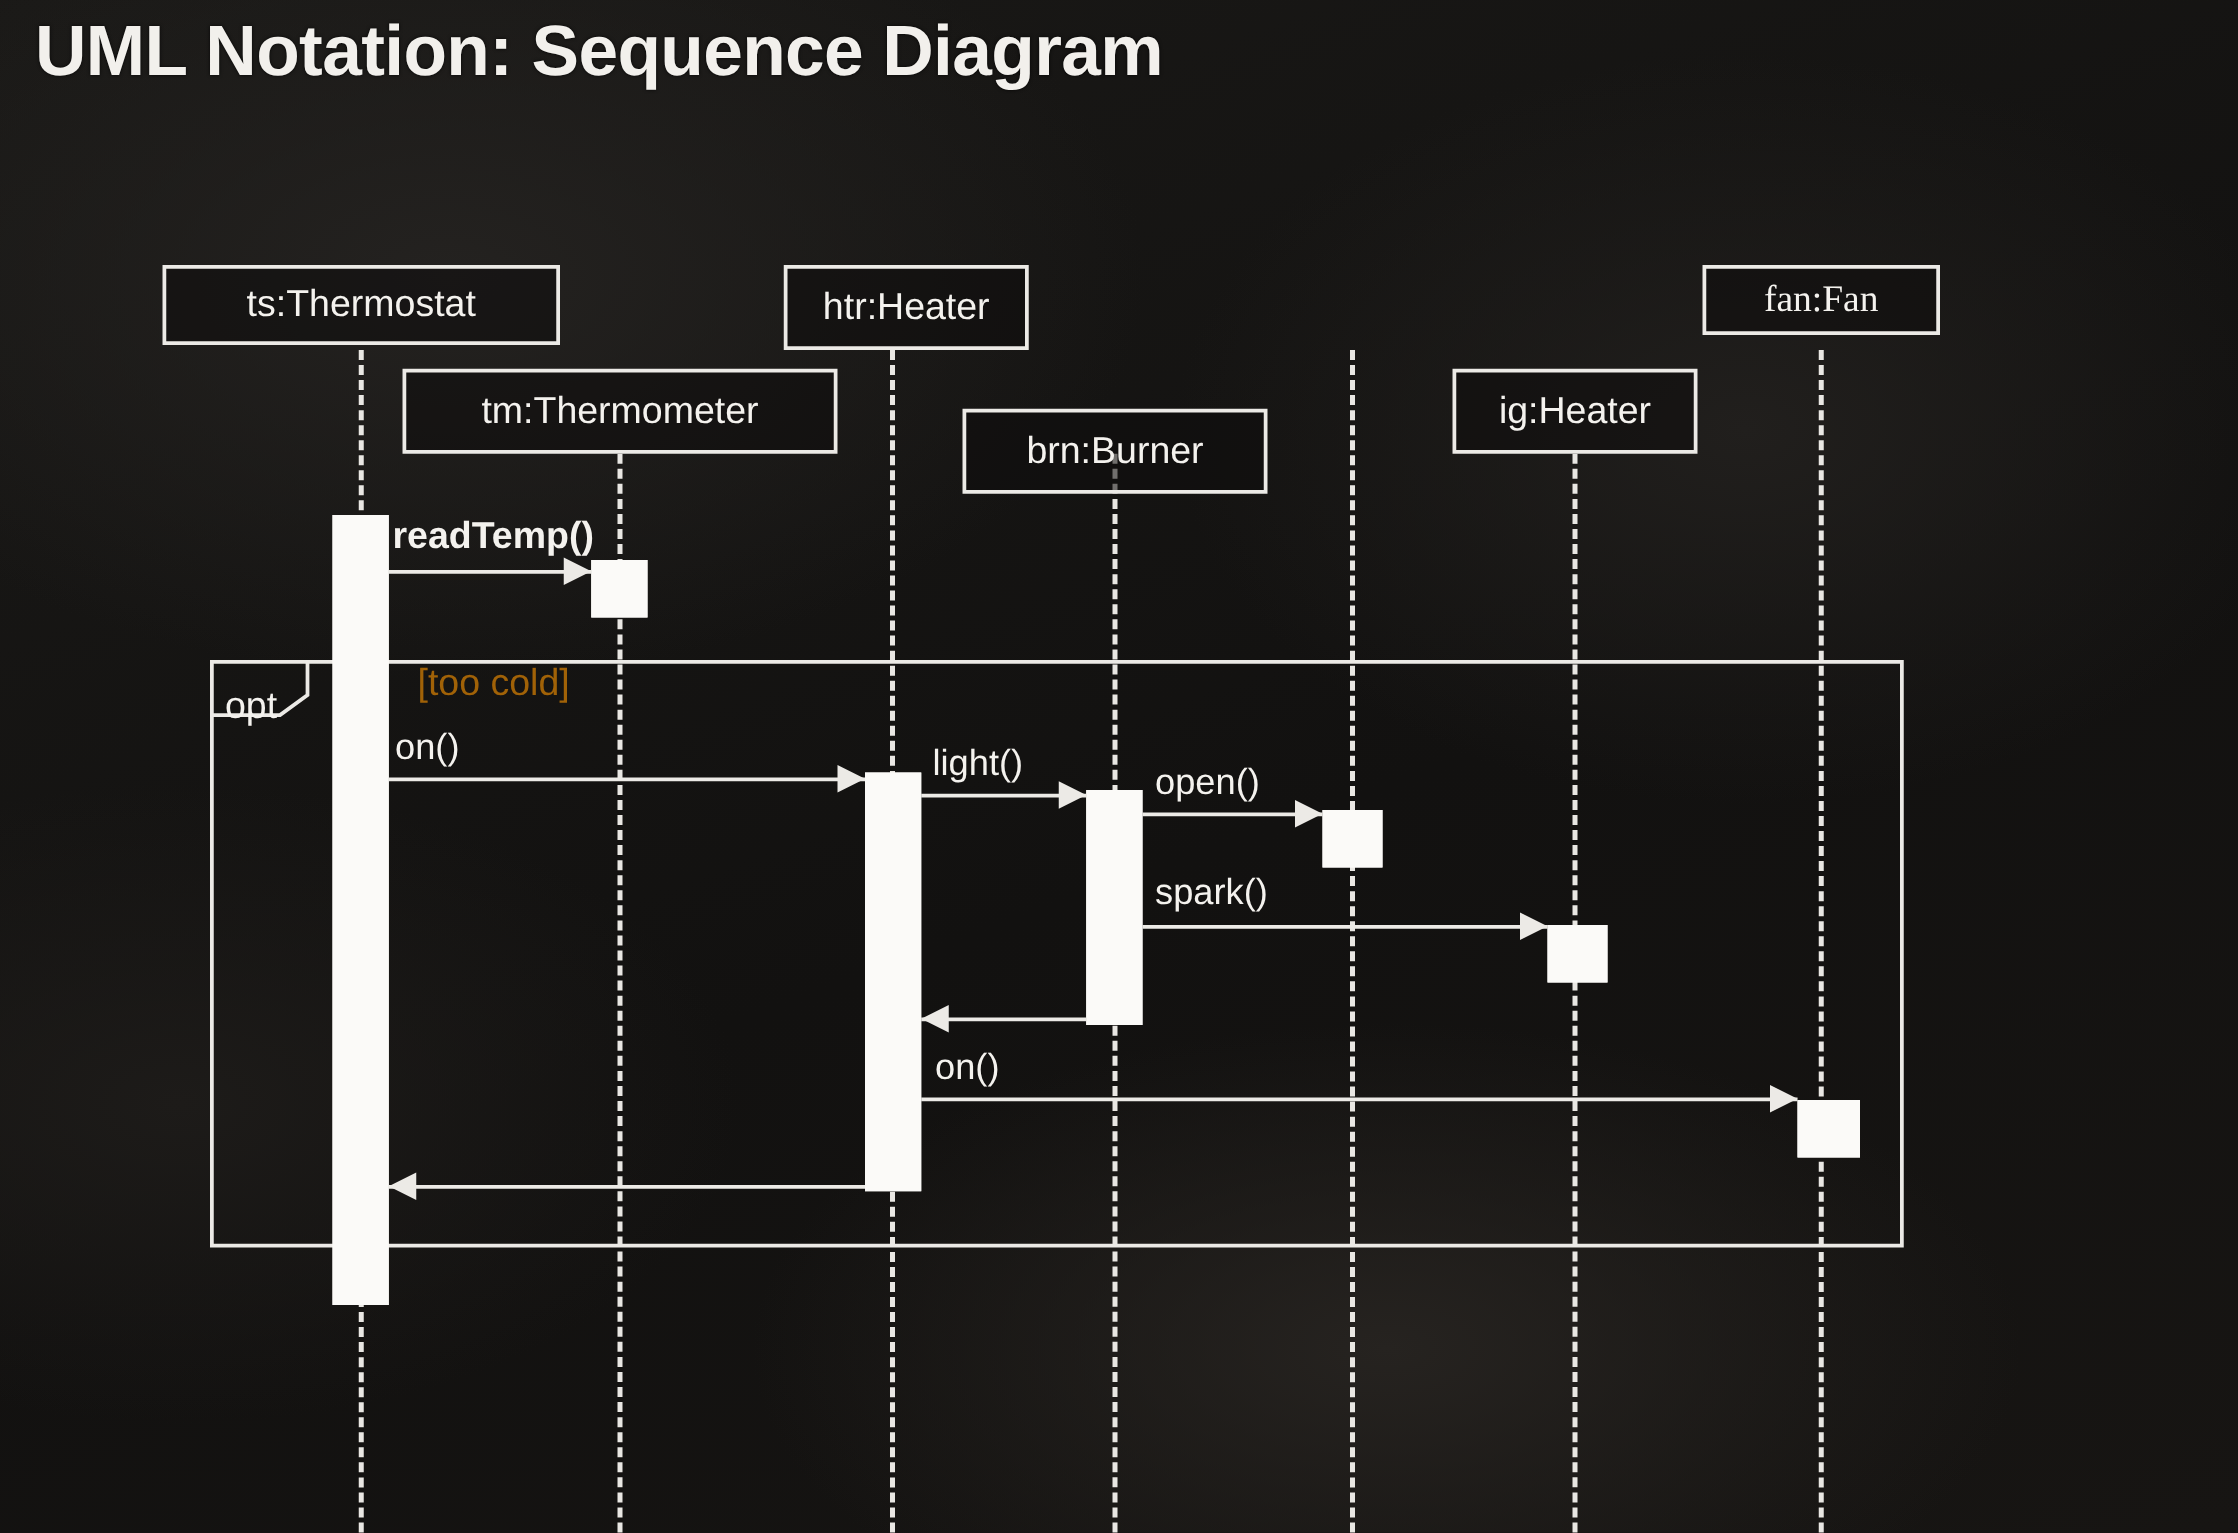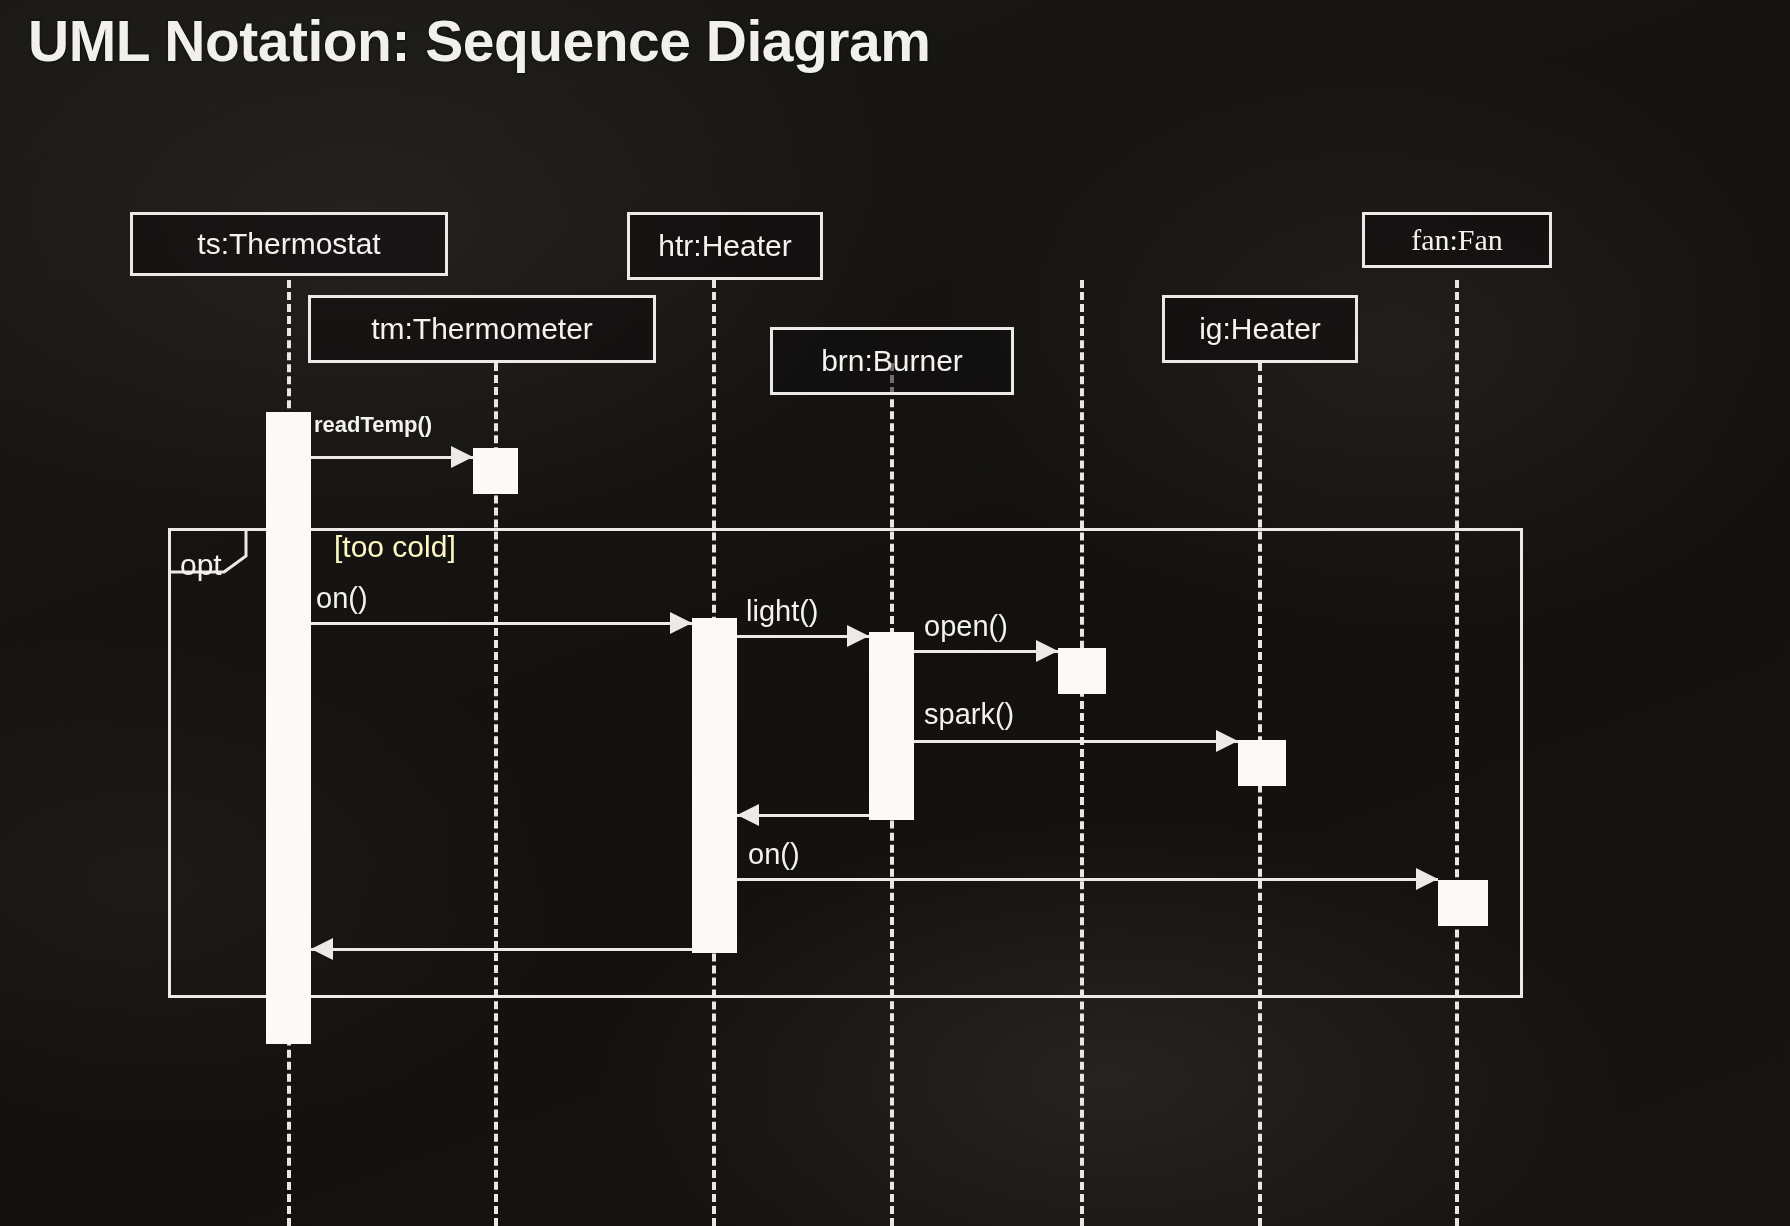--- a/index.html
+++ b/index.html
@@ -70,41 +70,41 @@
     border-top:11px solid transparent;
     border-bottom:11px solid transparent;
     border-right:22px solid #eceae6;
   }
   .msg-label{
     position:absolute;
     color:#f4f2ee;
     font-size:29px;
     white-space:nowrap;
   }
-  .msg-label.bold{font-weight:bold;font-size:22px;}
+  .msg-label.bold{font-weight:bold;font-size:30px;}
 
   #opt-frame{
     position:absolute;
     border:3px solid #eceae6;
     box-sizing:border-box;
     background:transparent;
   }
   #opt-tab{
     position:absolute;
     box-sizing:border-box;
   }
   #opt-tab svg{display:block;}
   #opt-label{
     position:absolute;
     color:#f4f2ee;font-size:30px;
     white-space:nowrap;
   }
   #opt-guard{
     position:absolute;
-    color:#fef9c3;font-size:30px;
+    color:#a16207;font-size:30px;
     white-space:nowrap;
   }
 </style>
 </head>
 <body>
 
 <div id="backdrop"></div>
 
 <div id="slide">
 
@@ -123,21 +123,21 @@
       <svg width="104" height="48">
         <path d="M0,0 L78,0 L78,28 L56,44 L0,44" fill="none" stroke="#eceae6" stroke-width="3"></path>
       </svg>
     </div>
   <div id="opt-label" style="left: 180px; top: 548px;">opt</div>
   <div id="opt-guard" style="left: 334px; top: 530px;">[too cold]</div>
 
   <div class="lifebox" style="left: 130px; top: 212px; width: 318px; height: 64px;">
       <span>ts:Thermostat</span>
     </div>
-  <div class="lifebox" style="left: 308px; top: 295px; width: 348px; height: 68px;">
+  <div class="lifebox" style="left: 322px; top: 295px; width: 348px; height: 68px;">
       <span>tm:Thermometer</span>
     </div>
   <div class="lifebox" style="left: 600px; top: 212px; width: 196px; height: 68px; margin-left: 27px;">
       <span>htr:Heater</span>
     </div>
   <div class="lifebox" style="left: 770px; top: 295px; width: 244px; height: 68px; margin-top: 32px;">
       <span>brn:Burner</span>
     </div>
   <div class="lifebox" style="left: 1162px; top: 295px; width: 196px; height: 68px;">
       <span>ig:Heater</span>

